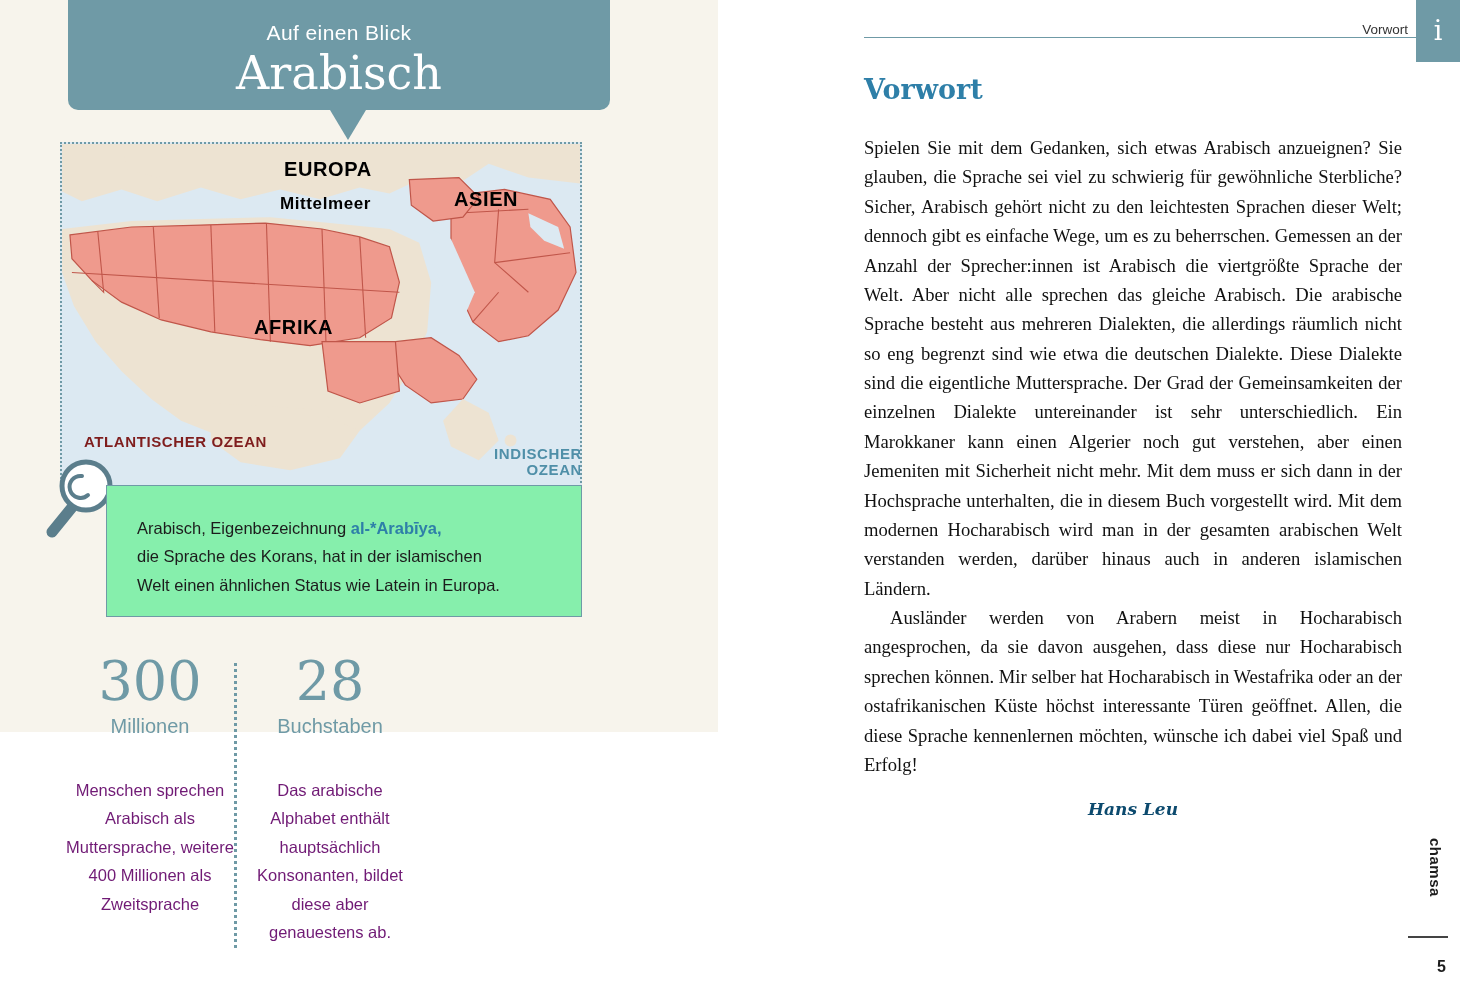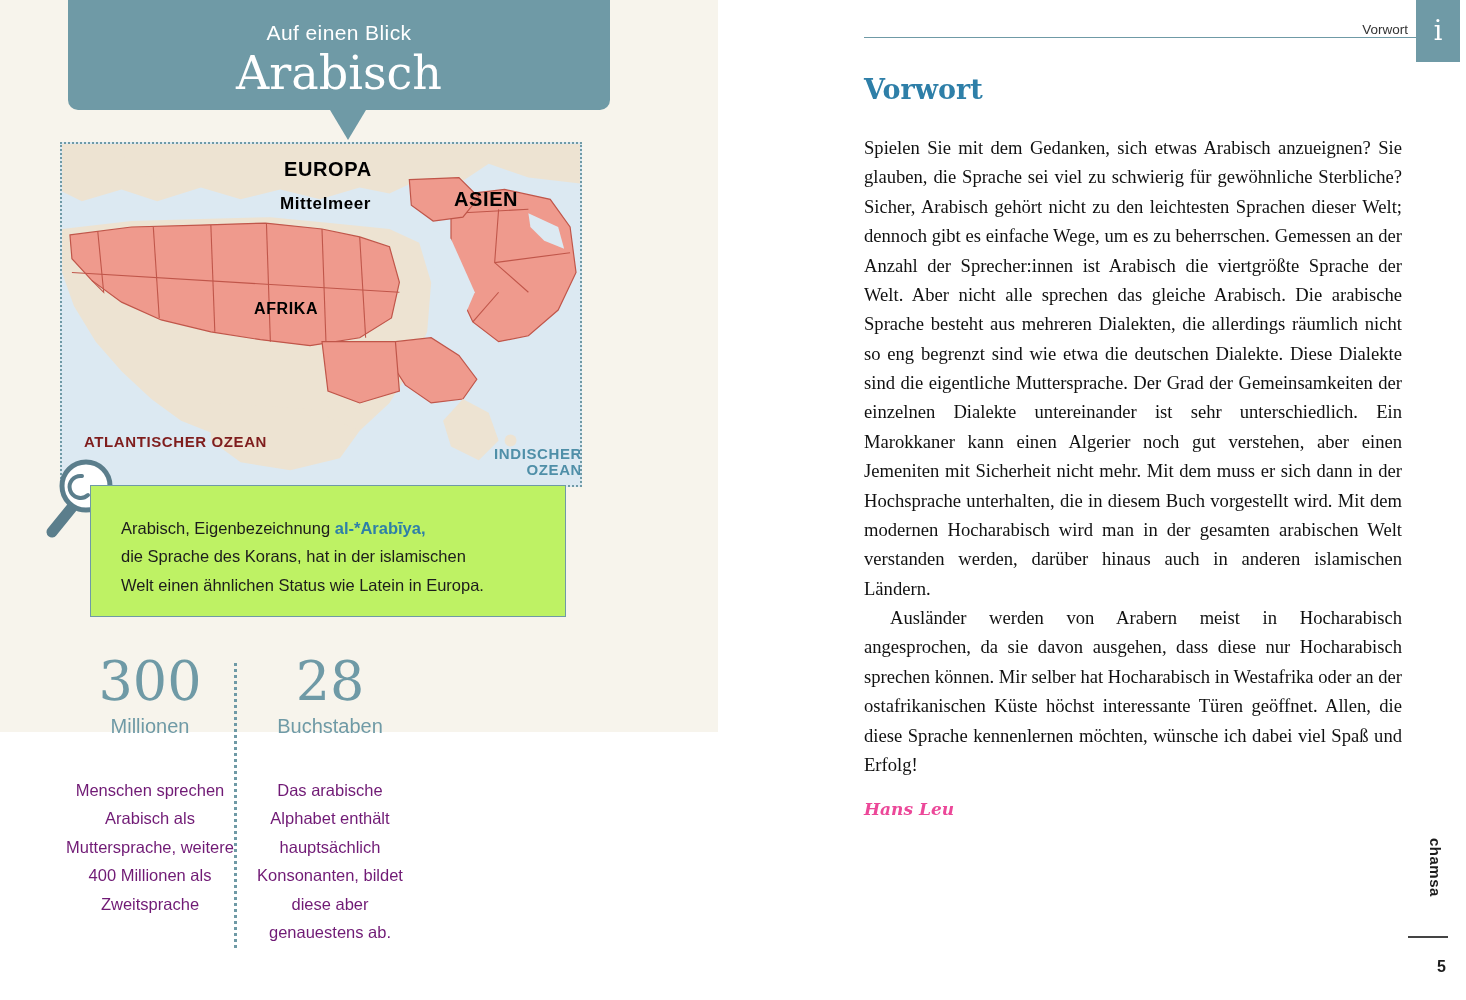--- a/index.html
+++ b/index.html
@@ -72,44 +72,44 @@
     position: absolute;
     font-family: "Liberation Sans", sans-serif;
     font-weight: bold;
     color: #000000;
     letter-spacing: 0.6px;
     pointer-events: none;
   }
   .lbl-europa { left: 222px; top: 14px; font-size: 20px; }
   .lbl-mittelmeer { left: 218px; top: 50px; font-size: 17px; }
   .lbl-asien { left: 392px; top: 44px; font-size: 20px; }
-  .lbl-afrika { left: 192px; top: 156px; font-size: 16px; text-align: right; }
+  .lbl-afrika { left: 192px; top: 172px; font-size: 20px; text-align: right; }
   .lbl-atlantik {
     left: 22px; top: 290px; font-size: 15px; line-height: 1.08;
     color: #7f1d1d;
   }
   .lbl-indik {
     left: 430px; top: 302px; font-size: 15px; line-height: 1.08;
     color: #4f8fa8; text-align: right; width: 90px;
   }
 
   
   .magnifier {
     position: absolute;
     left: 38px; top: 452px;
     width: 80px; height: 90px;
   }
 
   
   .info-box {
     position: absolute;
-    left: 90px; top: 485px;
+    left: 106px; top: 485px;
     width: 476px; height: 132px;
     border: 1.5px solid #6f9aa6;
-    background: #bef264;
+    background: #86efac;
     padding: 28px 30px 12px 30px;
   }
   .info-box p {
     margin: 0;
     font-family: "Liberation Sans", sans-serif;
     font-size: 16.5px;
     line-height: 1.72;
     color: #1c1c1c;
   }
   .info-box .highlight {
@@ -207,26 +207,26 @@
     margin: 0;
     font-family: "Liberation Serif", serif;
     font-size: 18.6px;
     line-height: 1.58;
     color: #111111;
     text-align: justify;
   }
   .body-col p.indent { text-indent: 26px; }
   .signature {
     margin-top: 20px;
-    text-align: left;
+    text-align: center;
     font-family: "DejaVu Serif", serif;
     font-weight: bold;
     font-style: italic;
     font-size: 17px;
-    color: #ec4899;
+    color: #0c4a6e;
   }
   .side-brand {
     position: absolute;
     right: 22px; top: 838px;
     font-family: "Liberation Sans", sans-serif;
     font-weight: bold;
     font-size: 15px;
     color: #1c1c1c;
     writing-mode: vertical-rl;
     letter-spacing: 0.5px;

